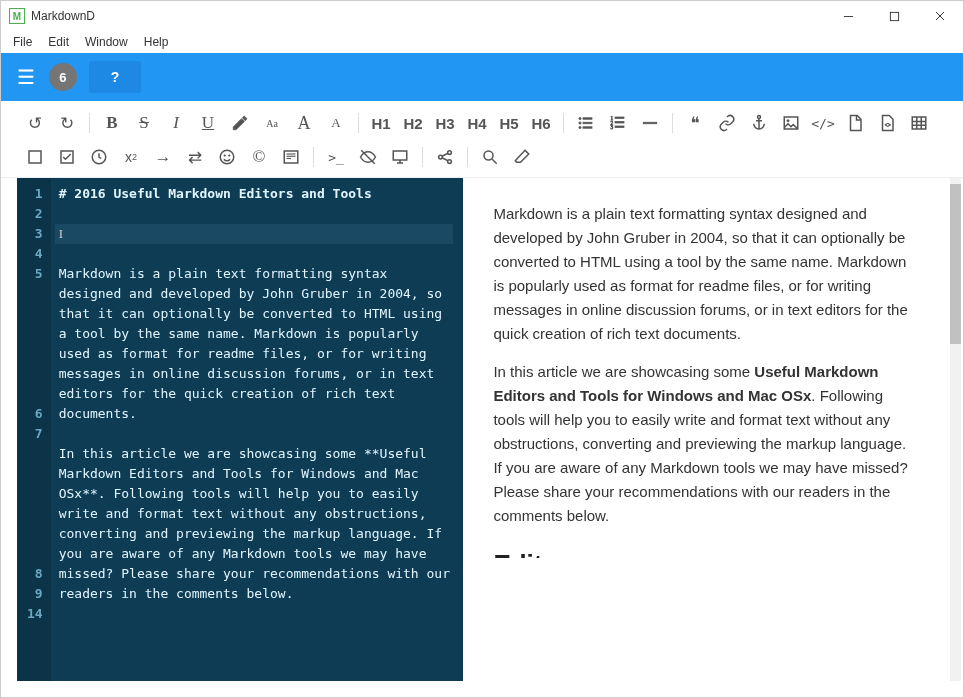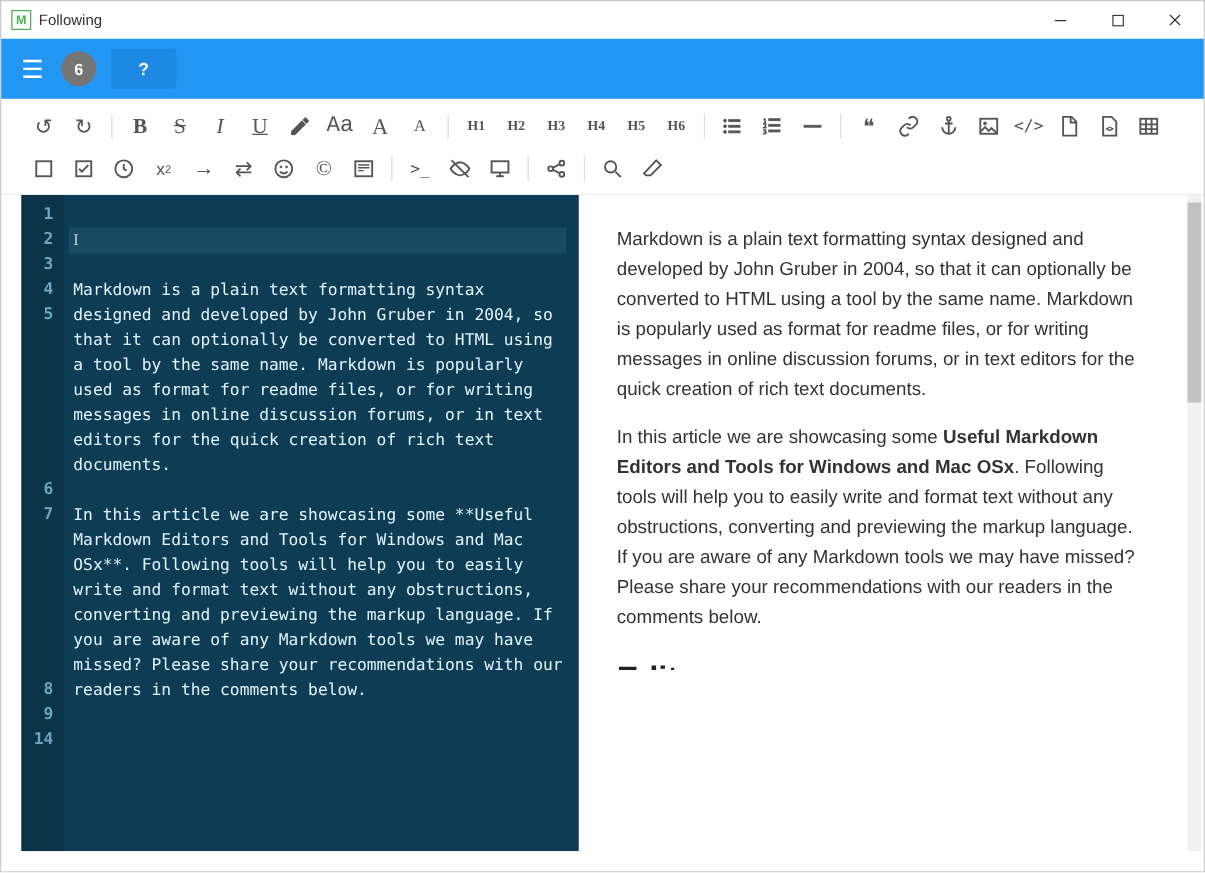--- a/index.html
+++ b/index.html
@@ -17,21 +17,21 @@
 
 .header { height: 48px; background: #2196f3; display: flex; align-items: center; color: #fff; padding: 0 16px; }
 .header .hamburger { font-size: 20px; margin-right: 14px; cursor: pointer; }
 .header .doc-title { flex: 1; font-size: 19px; font-weight: 400; }
 .badge { width: 28px; height: 28px; border-radius: 14px; background: #757575; display: flex; align-items: center; justify-content: center; font-size: 13px; font-weight: bold; margin-right: 12px; }
 .help-btn { width: 52px; height: 32px; border-radius: 3px; background: #1e88e5; display: flex; align-items: center; justify-content: center; font-size: 14px; font-weight: bold; cursor: pointer; }
 
 .toolbar { padding: 8px 18px 6px; display: flex; flex-wrap: wrap; gap: 0; align-items: center; border-bottom: 1px solid #eee; }
 .tb-btn { width: 32px; height: 28px; display: flex; align-items: center; justify-content: center; color: #555; font-size: 17px; cursor: pointer; font-family: Georgia, serif; }
 .tb-btn svg { width: 18px; height: 18px; fill: #555; stroke: #555; }
-.tb-btn.h { font-family: Liberation Serif, serif; font-weight: bold; font-size: 11px; }
+.tb-btn.h { font-family: Liberation Sans, sans-serif; font-weight: bold; font-size: 15px; }
 .tb-sep { width: 1px; height: 20px; background: #ddd; margin: 0 6px; }
 
 .content { flex: 1; display: flex; overflow: hidden; position: relative; padding: 0 16px 16px; }
 .pane-wrap { flex: 1; display: flex; overflow: hidden; background: #fff; }
 
 .editor { width: 48%; background: #0d3c54; color: #e1f5fe; font-family: Consolas, monospace; font-size: 13px; overflow-y: auto; position: relative; display: flex; }
 .gutter { background: #0b3449; color: #6ba6c2; text-align: right; padding: 6px 8px 6px 10px; font-weight: bold; user-select: none; }
 .gutter div { line-height: 20px; }
 .code { padding: 6px 10px 6px 4px; flex: 1; }
 .code-line { line-height: 20px; white-space: pre-wrap; word-break: break-word; padding-left: 4px; }
@@ -46,60 +46,66 @@
 .scrollbar-v { width: 11px; background: #f1f1f1; position: absolute; right: 2px; top: 0; bottom: 16px; }
 .scrollbar-thumb { background: #c1c1c1; width: 100%; height: 160px; border-radius: 0; margin-top: 6px; }
 </style>
 </head>
 <body>
 
 <div class="window">
 
   <div class="titlebar">
     <div class="app-icon">M</div>
-    <div class="title">Following</div>
+    <div class="title">MarkdownD</div>
     <div class="win-btn">
       <svg viewBox="0 0 12 12" width="11" height="11">
           <line x1="1" y1="6" x2="11" y2="6" stroke="#333" stroke-width="1"></line>
         </svg>
     </div>
     <div class="win-btn">
       <svg viewBox="0 0 12 12" width="11" height="11">
           <rect x="1.5" y="1.5" width="9" height="9" fill="none" stroke="#333" stroke-width="1"></rect>
         </svg>
     </div>
     <div class="win-btn">
       <svg viewBox="0 0 12 12" width="12" height="12">
           <line x1="2" y1="2" x2="10" y2="10" stroke="#333" stroke-width="1"></line>
           <line x1="10" y1="2" x2="2" y2="10" stroke="#333" stroke-width="1"></line>
         </svg>
     </div>
   </div>
 
+  <div class="menubar">
+    <div class="menu-item">File</div>
+    <div class="menu-item">Edit</div>
+    <div class="menu-item">Window</div>
+    <div class="menu-item">Help</div>
+  </div>
 
   <div class="header">
     <div class="hamburger">☰</div>
     <div class="badge">6</div>
     <div class="help-btn">?</div>
   </div>
 
   <div class="toolbar">
     <div class="tb-btn">↺</div>
     <div class="tb-btn">↻</div>
     <div class="tb-sep"></div>
     <div class="tb-btn" style="font-weight:bold;font-family:Georgia">B</div>
     <div class="tb-btn" style="text-decoration:line-through;font-family:Georgia">S</div>
     <div class="tb-btn" style="font-style:italic;font-family:Georgia">I</div>
     <div class="tb-btn" style="text-decoration:underline;font-family:Georgia">U</div>
     <div class="tb-btn">
         <svg viewBox="0 0 24 24">
           <path d="M3 17.25V21h3.75L17.81 9.94l-3.75-3.75L3 17.25zM20.71 7.04c.39-.39.39-1.02 0-1.41l-2.34-2.34c-.39-.39-1.02-.39-1.41 0l-1.83 1.83 3.75 3.75 1.83-1.83z"></path>
         </svg>
       </div>
-    <div class="tb-btn" style="font-family:Liberation Mono, monospace;font-size:18px">Aa</div>
+    <div class="tb-btn" style="font-family:Liberation Serif, serif;font-size:10px">Aa</div>
     <div class="tb-btn" style="font-family:Georgia;font-size:18px">A</div>
     <div class="tb-btn" style="font-family:Georgia;font-size:13px">A</div>
     <div class="tb-sep"></div>
     <div class="tb-btn h">H1</div>
     <div class="tb-btn h">H2</div>
     <div class="tb-btn h">H3</div>
     <div class="tb-btn h">H4</div>
     <div class="tb-btn h">H5</div>
     <div class="tb-btn h">H6</div>
     <div class="tb-sep"></div>
@@ -259,20 +265,21 @@
             <div style="height: 20px;">3</div>
             <div style="height: 20px;">4</div>
             <div style="height: 140px;">5</div>
             <div style="height: 20px;">6</div>
             <div style="height: 140px;">7</div>
             <div style="height: 20px;">8</div>
             <div style="height: 20px;">9</div>
             <div style="height: 20px;">14</div>
           </div>
         <div class="code" id="code">
+            <div class="code-line"><span class="bold-md"># 2016 Useful Markdown Editors and Tools</span></div>
             <div class="code-line">&nbsp;</div>
             <div class="code-line active"><span style="font-family:serif;color:#ccc">I</span></div>
             <div class="code-line">&nbsp;</div>
             <div class="code-line">Markdown is a plain text formatting syntax designed and developed by John Gruber in 2004, so that it can optionally be converted to HTML using a tool by the same name. Markdown is popularly used as format for readme files, or for writing messages in online discussion forums, or in text editors for the quick creation of rich text documents.</div>
             <div class="code-line">&nbsp;</div>
             <div class="code-line">In this article we are showcasing some **Useful Markdown Editors and Tools for Windows and Mac OSx**. Following tools will help you to easily write and format text without any obstructions, converting and previewing the markup language. If you are aware of any Markdown tools we may have missed? Please share your recommendations with our readers in the comments below.</div>
             <div class="code-line">&nbsp;</div>
             <div class="code-line">&nbsp;</div>
             <div class="code-line">&nbsp;</div>
           </div>

